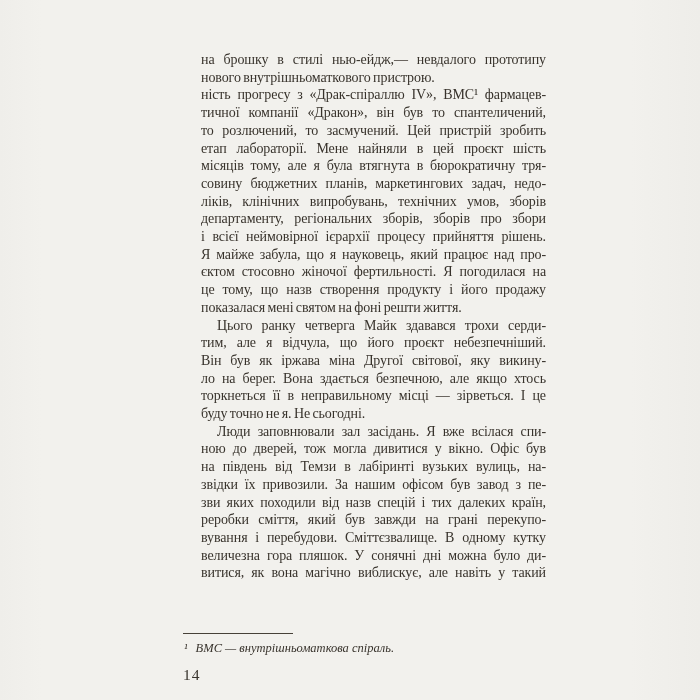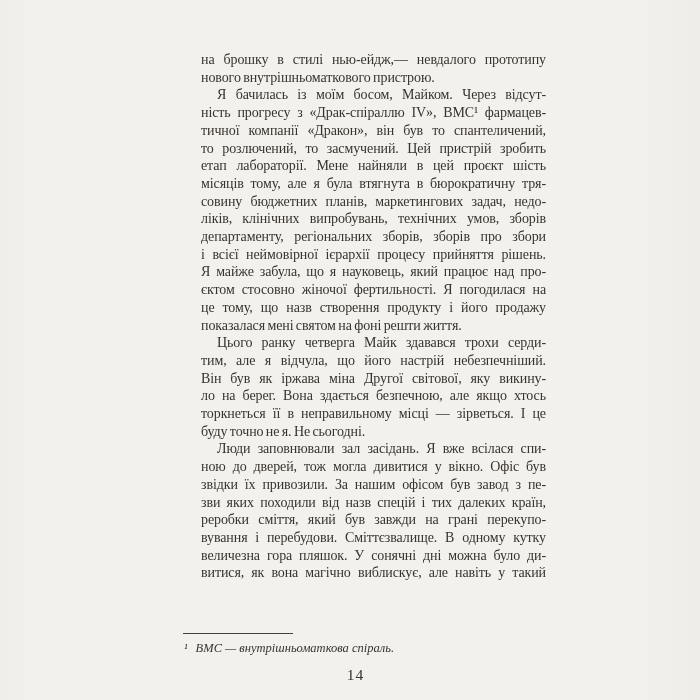--- a/index.html
+++ b/index.html
@@ -65,55 +65,54 @@
     display: inline-block;
     margin-right: 8px;
     margin-left: 1px;
     font-size: 12px;
   }
   .page-number {
     position: absolute;
     left: 183px;
     top: 666px;
     width: 345px;
-    text-align: center;
     font-size: 15.5px;
     letter-spacing: 1px;
   }
 </style>
 </head>
 <body style="--paper: #f2f1ed; --ink: #38332c;">
 
 <div class="page">
 
   <div class="text-block">
       <div class="line">на брошку в стилі нью-ейдж,— невдалого прототипу</div>
       <div class="line para-end">нового внутрішньоматкового пристрою.</div>
-      <div class="line indent">Я бачилась із моїм босом, Майком. Через відсут-</div>
       <div class="line">ність прогресу з «Драк-спіраллю IV», ВМС¹ фармацев-</div>
       <div class="line">тичної компанії «Дракон», він був то спантеличений,</div>
       <div class="line">то розлючений, то засмучений. Цей пристрій зробить</div>
       <div class="line">етап лабораторії. Мене найняли в цей проєкт шість</div>
       <div class="line">місяців тому, але я була втягнута в бюрократичну тря-</div>
       <div class="line">совину бюджетних планів, маркетингових задач, недо-</div>
       <div class="line">ліків, клінічних випробувань, технічних умов, зборів</div>
       <div class="line">департаменту, регіональних зборів, зборів про збори</div>
       <div class="line">і всієї неймовірної ієрархії процесу прийняття рішень.</div>
       <div class="line">Я майже забула, що я науковець, який працює над про-</div>
       <div class="line">єктом стосовно жіночої фертильності. Я погодилася на</div>
       <div class="line">це тому, що назв створення продукту і його продажу</div>
       <div class="line para-end">показалася мені святом на фоні решти життя.</div>
       <div class="line indent">Цього ранку четверга Майк здавався трохи серди-</div>
-      <div class="line">тим, але я відчула, що його настрій небезпечніший.</div>
+      <div class="line">тим, але я відчула, що його проєкт небезпечніший.</div>
       <div class="line">Він був як іржава міна Другої світової, яку викину-</div>
       <div class="line">ло на берег. Вона здається безпечною, але якщо хтось</div>
       <div class="line">торкнеться її в неправильному місці — зірветься. І це</div>
       <div class="line para-end">буду точно не я. Не сьогодні.</div>
       <div class="line indent">Люди заповнювали зал засідань. Я вже всілася спи-</div>
       <div class="line">ною до дверей, тож могла дивитися у вікно. Офіс був</div>
+      <div class="line">на південь від Темзи в лабіринті вузьких вулиць, на-</div>
       <div class="line">звідки їх привозили. За нашим офісом був завод з пе-</div>
       <div class="line">зви яких походили від назв спецій і тих далеких країн,</div>
       <div class="line">реробки сміття, який був завжди на грані перекупо-</div>
       <div class="line">вування і перебудови. Сміттєзвалище. В одному кутку</div>
       <div class="line">величезна гора пляшок. У сонячні дні можна було ди-</div>
       <div class="line">витися, як вона магічно виблискує, але навіть у такий</div>
     </div>
 
   <div class="footnote-rule"></div>
 

